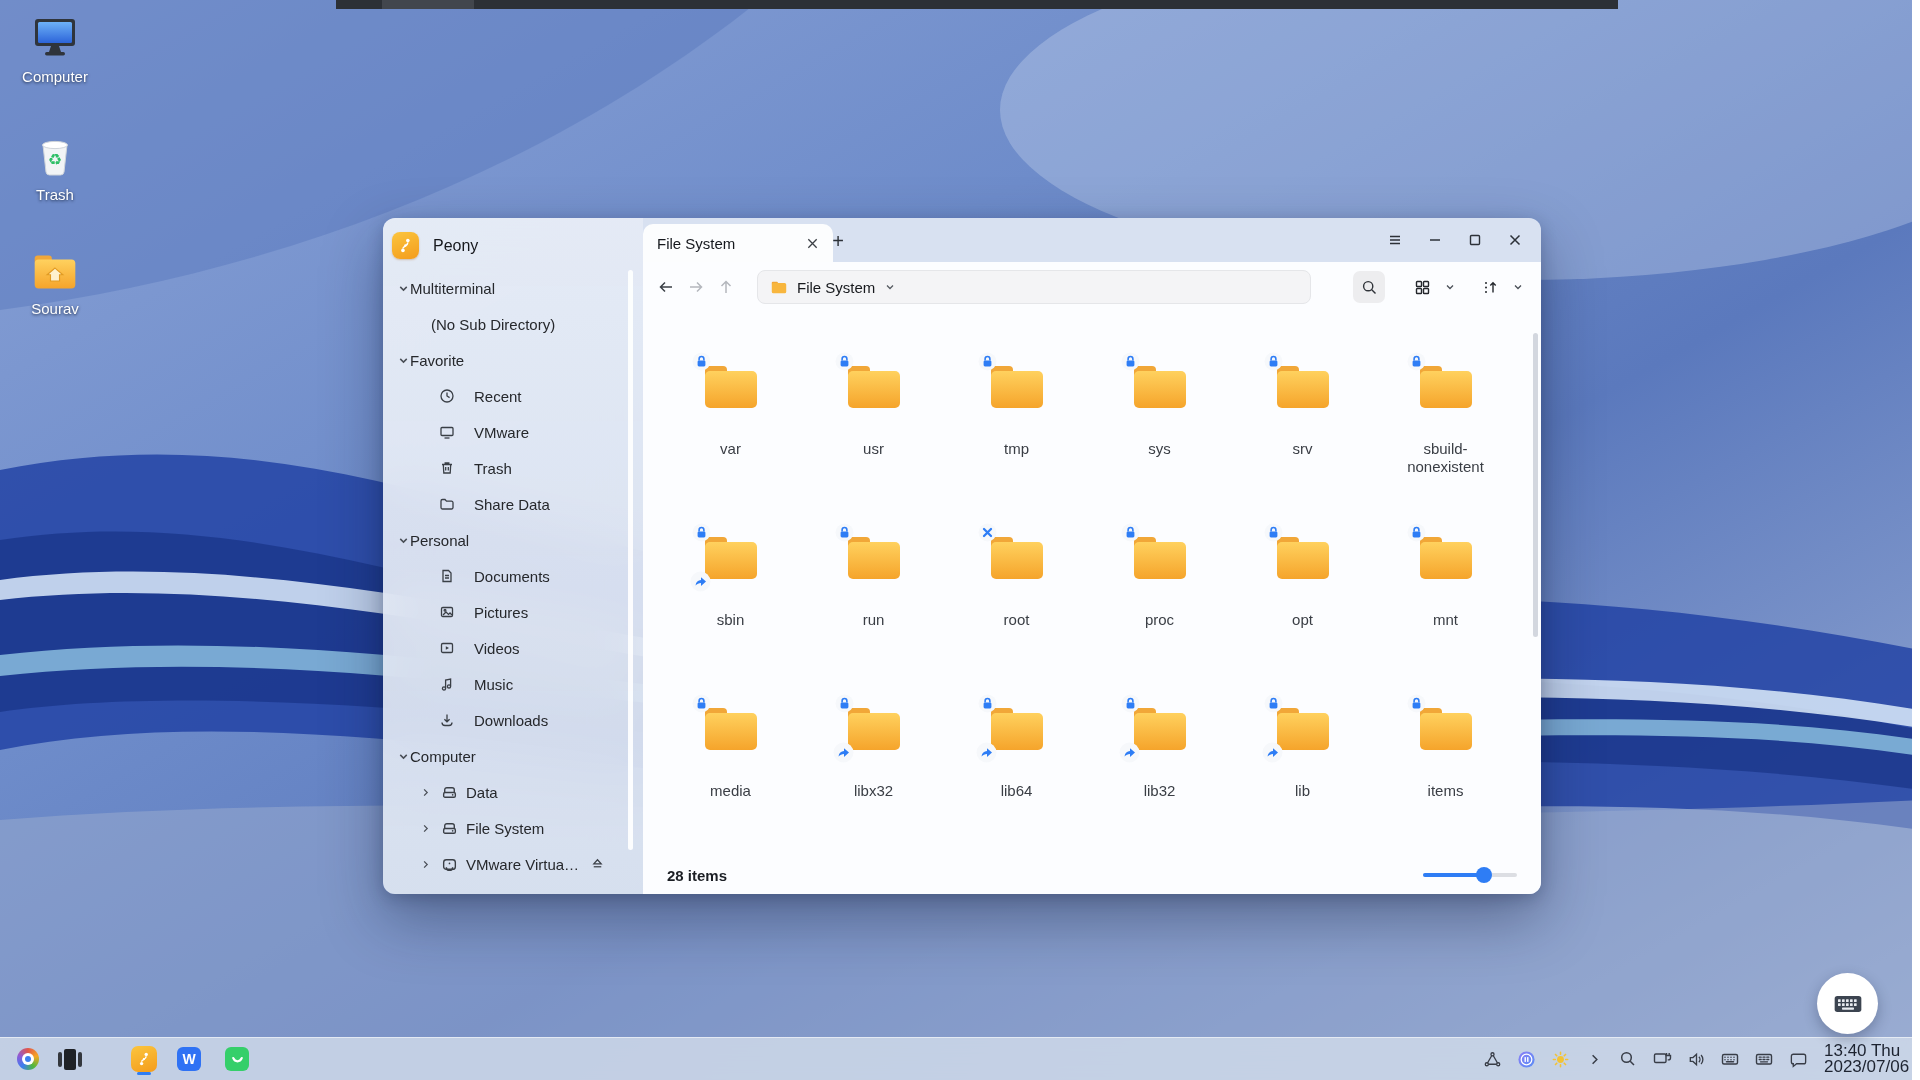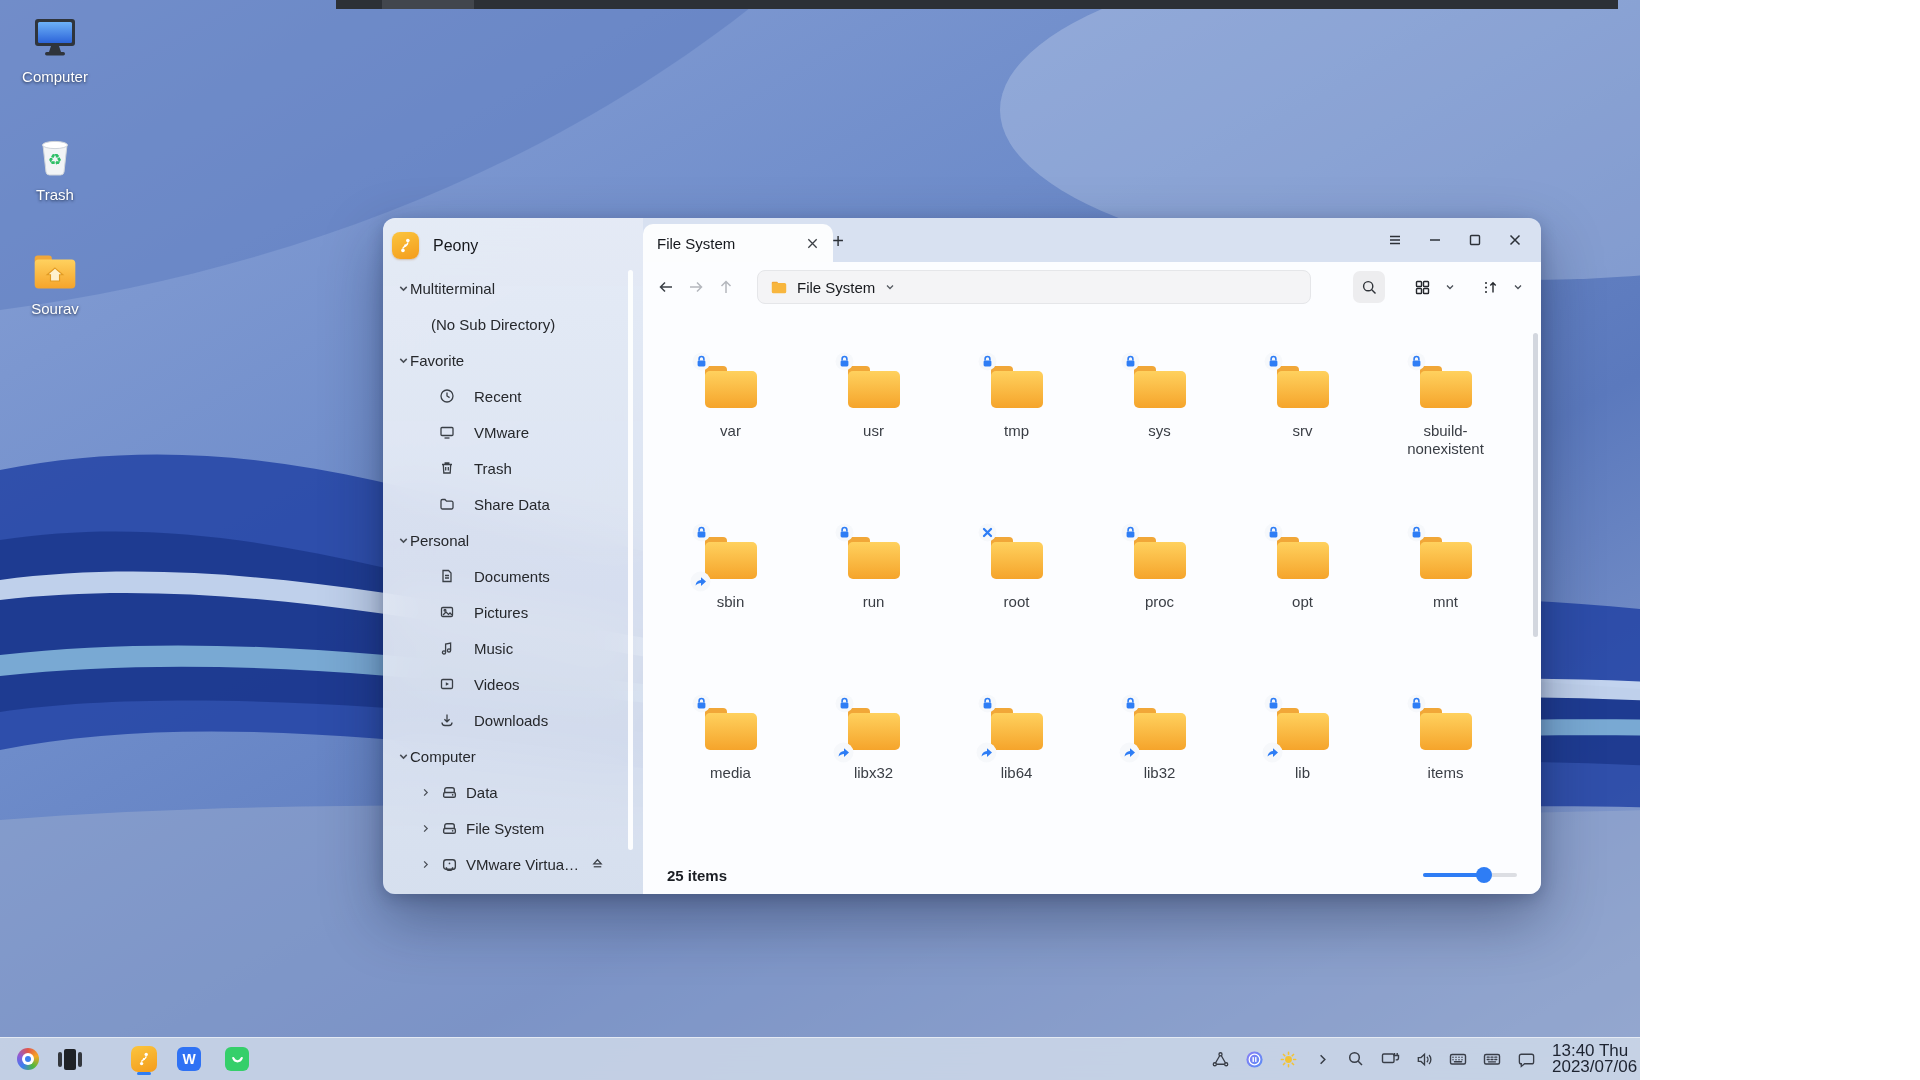--- a/index.html
+++ b/index.html
@@ -1,18 +1,18 @@
 <!DOCTYPE html>
 <html><head>
 <meta charset="utf-8">
 <style>
   * { margin:0; padding:0; box-sizing:border-box; }
   html,body { width:1920px; height:1080px; }
   body { font-family:"Liberation Sans", sans-serif; }
-  .screen { position:relative; width:1640px; height:1080px; overflow:hidden; background:#6e8cca; }
+  .screen { position:relative; width:1912px; height:1080px; overflow:hidden; background:#6e8cca; }
   .wallpaper { position:absolute; inset:0; }
 
   
   .top-strip { position:absolute; left:336px; top:0; width:1282px; height:9px; background:#2c3036; }
   .top-strip .lite { position:absolute; left:46px; top:0; width:92px; height:9px; background:#42464d; }
 
   
   .desk-icon { position:absolute; left:12px; width:86px; display:flex; flex-direction:column; align-items:center; cursor:default; }
   .desk-icon .dlabel { margin-top:6px; font-size:15px; color:#fff; text-shadow:0 1px 3px rgba(10,20,40,.8); }
 
@@ -64,21 +64,21 @@
   .grp { display:flex; align-items:center; gap:4px; }
   .grp + .grp { margin-left:16px; }
   .searchwrap { margin-right:22px; }
 
   .files { margin:2px 0 0 16px; display:grid; grid-template-columns:repeat(6,143px); grid-auto-rows:171px; }
   .file-cell { display:flex; flex-direction:column; align-items:center; padding-top:46px; border-radius:8px; cursor:pointer; }
   .ficon { position:relative; width:64px; height:54px; }
   .badge { position:absolute; display:none; }
   .badge.tl { left:-7px; top:-8px; width:19px; height:19px; }
   .badge.bl { left:-9px; bottom:-7px; width:21px; height:21px; }
-  .flabel { margin-top:8px; font-size:15px; line-height:18px; color:#3a3e45; text-align:center; max-width:100px; }
+  .flabel { margin-top:26px; font-size:15px; line-height:18px; color:#3a3e45; text-align:center; max-width:100px; }
 
   .content-scrollbar { position:absolute; right:3px; top:71px; width:5px; height:304px; border-radius:3px; background:#d3d7df; }
 
   .statusbar { position:absolute; left:0; right:0; bottom:0; height:38px; display:flex; align-items:center; padding:0 24px; border-radius:0 0 12px 0; }
   .items-count { font-size:15px; font-weight:700; color:#1b1e24; }
   .zoom-slider { margin-left:auto; position:relative; width:94px; height:18px; cursor:pointer; }
   .zoom-slider .track { position:absolute; left:0; right:0; top:7px; height:4px; border-radius:2px; background:#dcdee3; }
   .zoom-slider .fill  { position:absolute; left:0; top:7px; height:4px; border-radius:2px; background:#2e7df5; }
   .zoom-slider .thumb { position:absolute; top:1px; width:16px; height:16px; border-radius:50%; background:#2e7df5; }
 
@@ -269,35 +269,35 @@
                 <rect x="2.5" y="3.5" width="11" height="9" rx="1.3"></rect>
                 <path d="M4 11 l3-3 2.5 2.4 L11 9 l2 2"></path>
                 <circle cx="6" cy="6.3" r="0.9"></circle>
               </svg>
             </span>
           <span>Pictures</span>
         </div>
         <div class="srow item">
           <span class="sicon">
               <svg width="16" height="16" viewBox="0 0 16 16" fill="none" stroke="currentColor" stroke-width="1.3">
+                <rect x="2.5" y="3.5" width="11" height="9" rx="1.3"></rect>
+                <path d="M6.8 6.3 l3.2 1.7 -3.2 1.7 z" fill="currentColor" stroke="none"></path>
+              </svg>
+            </span>
+          <span>Videos</span>
+        </div>
+        <div class="srow item">
+          <span class="sicon">
+              <svg width="16" height="16" viewBox="0 0 16 16" fill="none" stroke="currentColor" stroke-width="1.3">
                 <path d="M6.6 12.3 V4 l5-1 v7.3"></path>
                 <circle cx="5" cy="12.4" r="1.6"></circle>
                 <circle cx="10" cy="10.4" r="1.6"></circle>
               </svg>
             </span>
           <span>Music</span>
-        </div>
-        <div class="srow item">
-          <span class="sicon">
-              <svg width="16" height="16" viewBox="0 0 16 16" fill="none" stroke="currentColor" stroke-width="1.3">
-                <rect x="2.5" y="3.5" width="11" height="9" rx="1.3"></rect>
-                <path d="M6.8 6.3 l3.2 1.7 -3.2 1.7 z" fill="currentColor" stroke="none"></path>
-              </svg>
-            </span>
-          <span>Videos</span>
         </div>
         <div class="srow item">
           <span class="sicon">
               <svg width="16" height="16" viewBox="0 0 16 16" fill="none" stroke="currentColor" stroke-width="1.3">
                 <path d="M8 2.5 v7 M5.4 7.2 L8 9.8 l2.6-2.6"></path>
                 <path d="M3 10.5 c0 2 1.2 3 3 3 h4 c1.8 0 3-1 3-3"></path>
               </svg>
             </span>
           <span>Downloads</span>
         </div>
@@ -915,21 +915,21 @@
       </span>
 
     </div>
     <div class="flabel">items</div>
   </div>
           </div>
 
         <div class="content-scrollbar"></div>
 
         <div class="statusbar">
-          <span class="items-count">25 items</span>
+          <span class="items-count">28 items</span>
           <div class="zoom-slider">
             <div class="track"></div>
             <div class="fill" style="width: 61px;"></div>
             <div class="thumb" style="left: 53px;"></div>
           </div>
         </div>
       </div>
     </div>
   </div>
 

